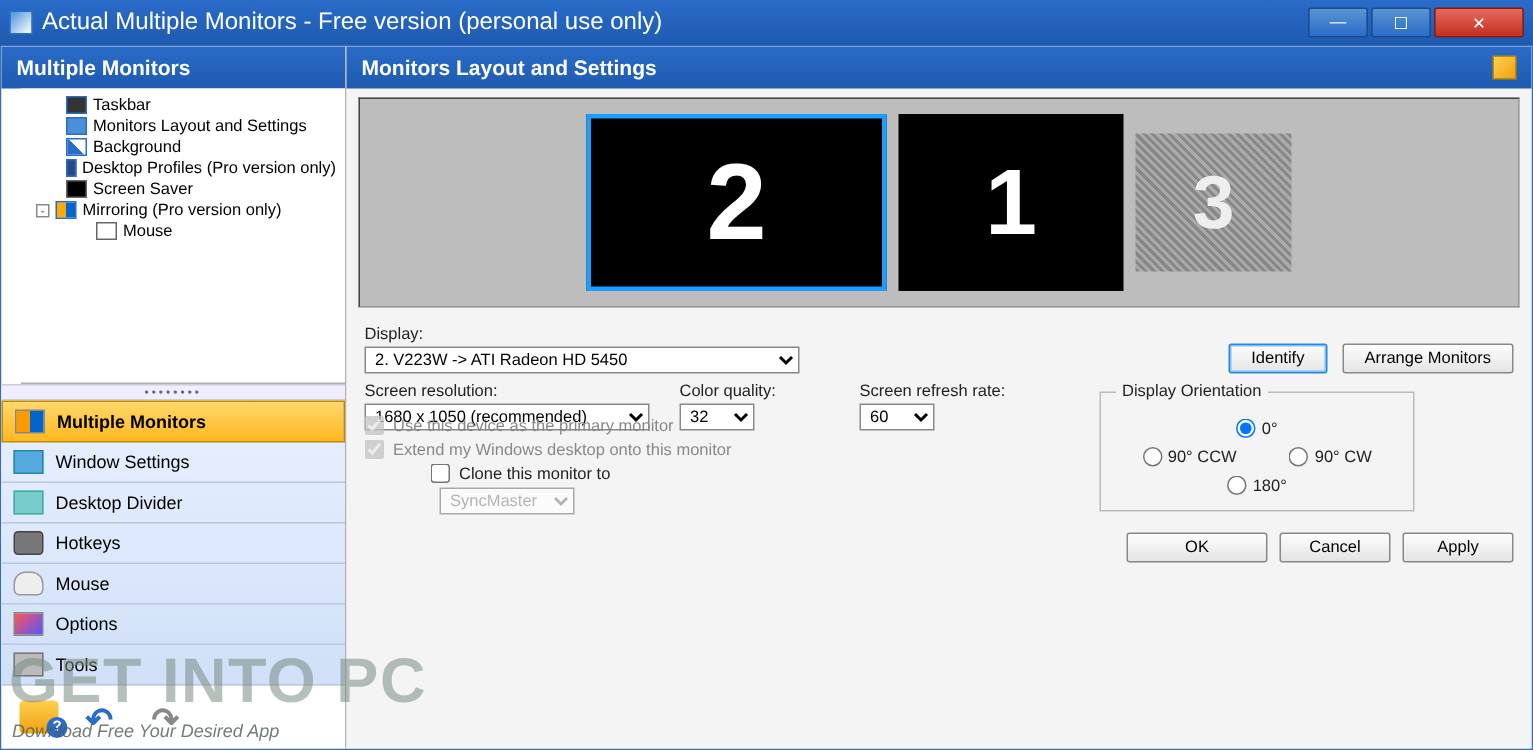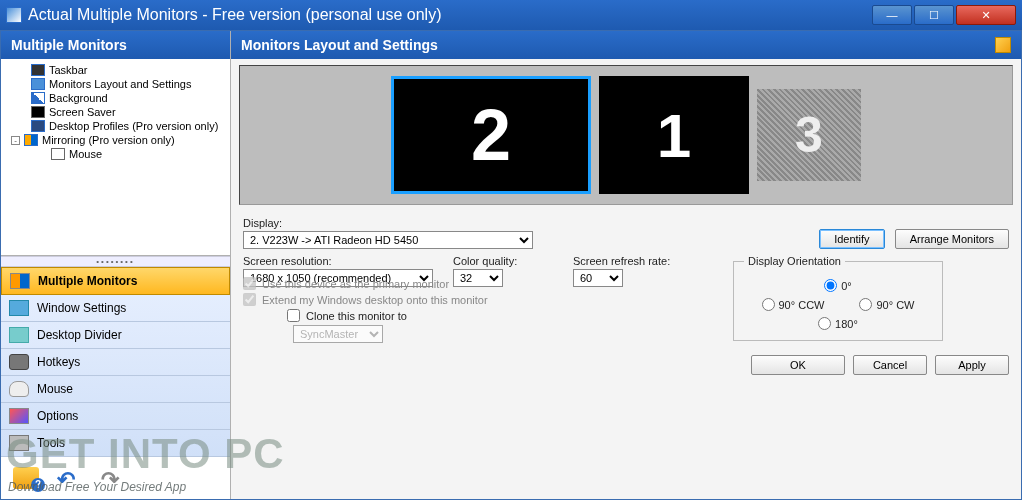--- a/index.html
+++ b/index.html
@@ -13,21 +13,21 @@
 .win-btn { width: 40px; height: 20px; background: linear-gradient(to bottom,#5a94d0,#2a6cc9); border:1px solid #1a4a90; border-radius:2px; display:flex; align-items:center; justify-content:center; color:#fff; font-size:11px; }
 .win-btn.close { background: linear-gradient(to bottom,#e8695e,#c23020); border-color:#8a1a0a; width:60px; }
 
 .window-inner { border:1px solid #3a6cb0; height: calc(500px - 30px); display:flex; flex-direction:column; }
 .content-area { display:flex; flex:1; }
 
 
 .left-col { width: 230px; display:flex; flex-direction:column; background:#fff; border-right:1px solid #b0b0b0; }
 .panel-header { background: linear-gradient(to bottom,#2a6cc9,#1e5ab0); color:#fff; font-weight:bold; font-size:14px; padding:6px 10px; }
 
-.tree { flex:1; padding:4px 4px; font-size:11px; overflow:hidden; border-bottom:1px solid #b0b0b0; background:#fff; }
+.tree { flex:1; padding:4px 4px; font-size:11px; overflow:hidden; border-bottom:1px solid #b0b0b0; background:#fff;margin-left:13px; }
 .tree-item { display:flex; align-items:center; gap:4px; padding:1px 2px; white-space:nowrap; }
 .tree-indent1 { padding-left: 26px; }
 .tree-indent2 { padding-left: 46px; }
 .tree-icon { width:14px; height:12px; background:#4a90d9; border:1px solid #2a6cc9; display:inline-block; }
 .tree-icon.taskbar { background:#333; }
 .tree-icon.bg { background: linear-gradient(45deg,#2a6cc9 50%,#fff 50%); }
 .tree-icon.saver { background:#000; border-color:#666; }
 .tree-icon.desk { background:#2a4a80; }
 .tree-icon.mirror { background:linear-gradient(90deg,#fa0 50%,#06c 50%); }
 .tree-icon.mouse { background:#fff; border-color:#666; }
@@ -112,26 +112,26 @@
           </div>
     <div class="tree-item tree-indent1">
             <span class="tree-icon"></span>
             <span>Monitors Layout and Settings</span>
           </div>
     <div class="tree-item tree-indent1">
             <span class="tree-icon bg"></span>
             <span>Background</span>
           </div>
     <div class="tree-item tree-indent1">
+            <span class="tree-icon desk"></span>
+            <span>Desktop Profiles (Pro version only)</span>
+          </div>
+    <div class="tree-item tree-indent1">
             <span class="tree-icon saver"></span>
             <span>Screen Saver</span>
-          </div>
-    <div class="tree-item tree-indent1">
-            <span class="tree-icon desk"></span>
-            <span>Desktop Profiles (Pro version only)</span>
           </div>
     <div class="tree-item" style="padding-left:6px">
             <span class="tree-minus">-</span>
             <span class="tree-icon mirror"></span>
             <span>Mirroring (Pro version only)</span>
           </div>
     <div class="tree-item tree-indent2">
             <span class="tree-icon mouse"></span>
             <span>Mouse</span>
           </div>

